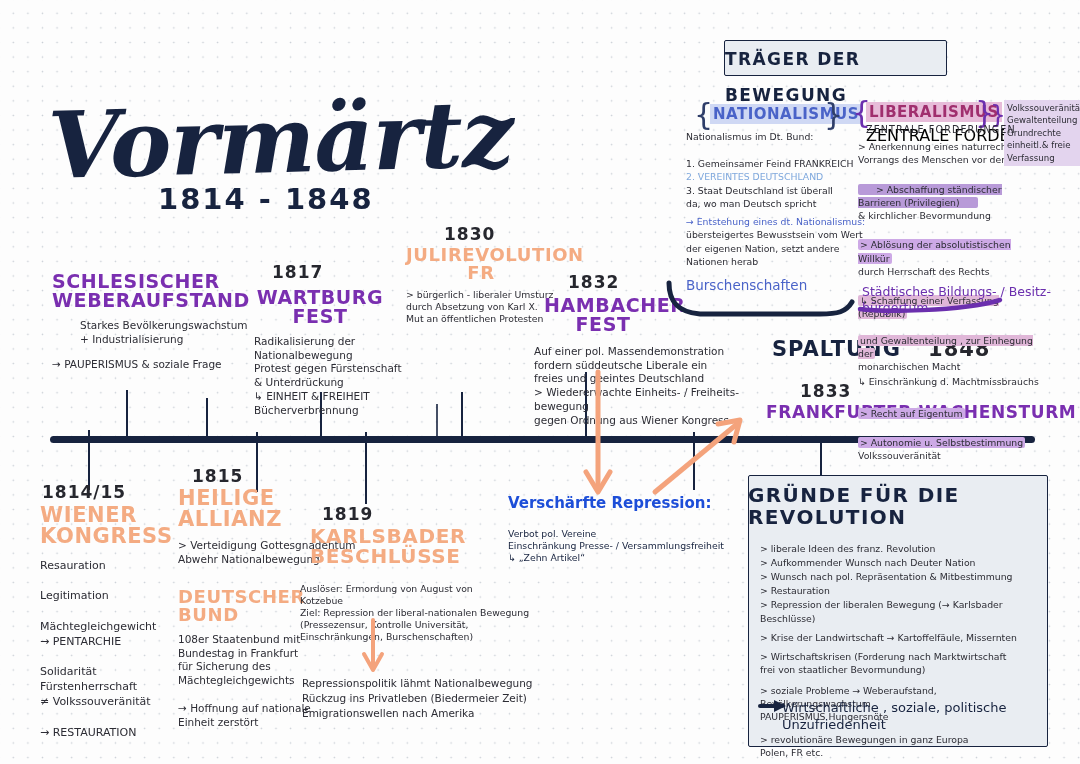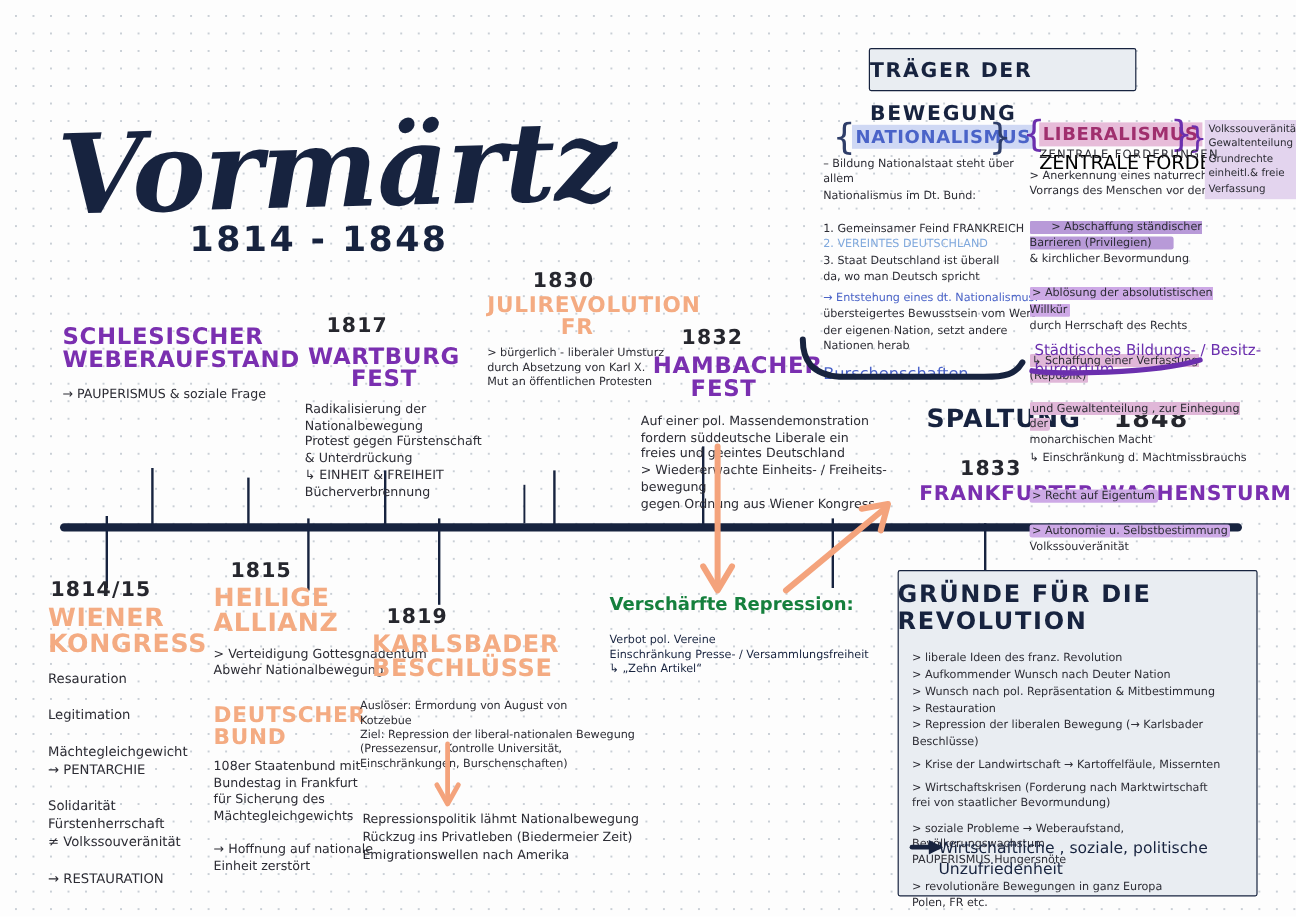--- a/index.html
+++ b/index.html
@@ -110,20 +110,22 @@
 <div class="tick abs" style="left:320px;top:392px;height:46px;"></div>
 <div class="tick abs" style="left:365px;top:432px;height:72px;"></div>
 <div class="tick abs" style="left:461px;top:392px;height:46px;"></div>
 <div class="tick abs" style="left:585px;top:372px;height:68px;"></div>
 <div class="tick abs" style="left:693px;top:432px;height:58px;"></div>
 <div class="tick abs" style="left:820px;top:436px;height:56px;"></div>
 
 <div class="abs" style="left:52px;top:272px;width:200px;">
   <div class="ev-head purple">SCHLESISCHER
 WEBERAUFSTAND</div>
+  <div class="ev-body" style="margin-top:8px;margin-left:28px;">Starkes Bevölkerungswachstum
++ Industrialisierung</div>
   <div class="ev-body" style="margin-top:12px;margin-left:0px;">→ PAUPERISMUS   &amp; soziale Frage</div>
 </div>
 
 <div class="abs" style="left:272px;top:262px;">
   <span class="ev-year">1817</span>
 </div>
 <div class="abs" style="left:254px;top:288px;width:200px;">
   <div class="ev-head purple" style="text-align:center;width:132px;">WARTBURG
 FEST</div>
   <div class="ev-body" style="margin-top:8px;">Radikalisierung der Nationalbewegung
@@ -222,41 +224,40 @@
                      Kotzebue
 Ziel:  Repression  der liberal-nationalen Bewegung
           (Pressezensur, Kontrolle Universität,
            Einschränkungen, Burschenschaften)</div>
 </div>
 <div class="abs ev-body" style="left:302px;top:676px;width:270px;font-size:10.5px;line-height:1.45;">Repressionspolitik lähmt Nationalbewegung
 Rückzug ins  Privatleben (Biedermeier Zeit)
 Emigrationswellen nach Amerika</div>
 
 <div class="abs" style="left:508px;top:494px;width:230px;">
-  <div style="font-size:15px;font-weight:600;color:#15803d;">Verschärfte Repression:</div>
+  <div style="font-size:15px;font-weight:600;color:#1d4ed8;">Verschärfte Repression:</div>
   <div class="ev-body sm" style="margin-top:16px;color:#17233f;">Verbot pol. Vereine
  Einschränkung Presse- / Versammlungsfreiheit
 ↳ „Zehn Artikel“</div>
 </div>
 
 <div class="abs boxed" style="left:724px;top:40px;width:223px;height:36px;border-radius:2px;">
   <div class="box-title" style="font-size:17px;line-height:36px;">TRÄGER DER BEWEGUNG</div>
 </div>
 
 <div class="abs nosel" style="left:694px;top:100px;">
   <span class="bracket">{</span>
 </div>
 <div class="abs" style="left:710px;top:104px;">
   <span style="font-size:15px;font-weight:700;color:#4a63c8;letter-spacing:0.5px;background:#cfd8f4;padding:1px 3px;">NATIONALISMUS</span>
 </div>
 <div class="abs nosel" style="left:824px;top:100px;">
   <span class="bracket">}</span>
 </div>
 <div class="abs" style="left:686px;top:130px;width:180px;">
-  <div class="ev-body sm" style="line-height:1.45;">– Bildung Nationalstaat steht über allem</div>
   <div class="ev-body sm" style="line-height:1.45;">Nationalismus im Dt. Bund:</div>
   <div class="ev-body sm" style="line-height:1.45;">
     <span>1. Gemeinsamer Feind FRANKREICH</span>
   </div>
   <div class="ev-body sm" style="line-height:1.45;color:#7fa8dd;">2. VEREINTES DEUTSCHLAND</div>
   <div class="ev-body sm" style="line-height:1.45;">3. Staat Deutschland ist überall</div>
   <div class="ev-body sm" style="line-height:1.45;">    da, wo man Deutsch spricht</div>
   <div class="ev-body sm" style="line-height:1.45;margin-top:4px;color:#4a63c8;">→ Entstehung eines dt. Nationalismus:</div>
   <div class="ev-body sm" style="line-height:1.45;">    übersteigertes Bewusstsein vom Wert</div>
   <div class="ev-body sm" style="line-height:1.45;">    der eigenen Nation, setzt andere</div>

